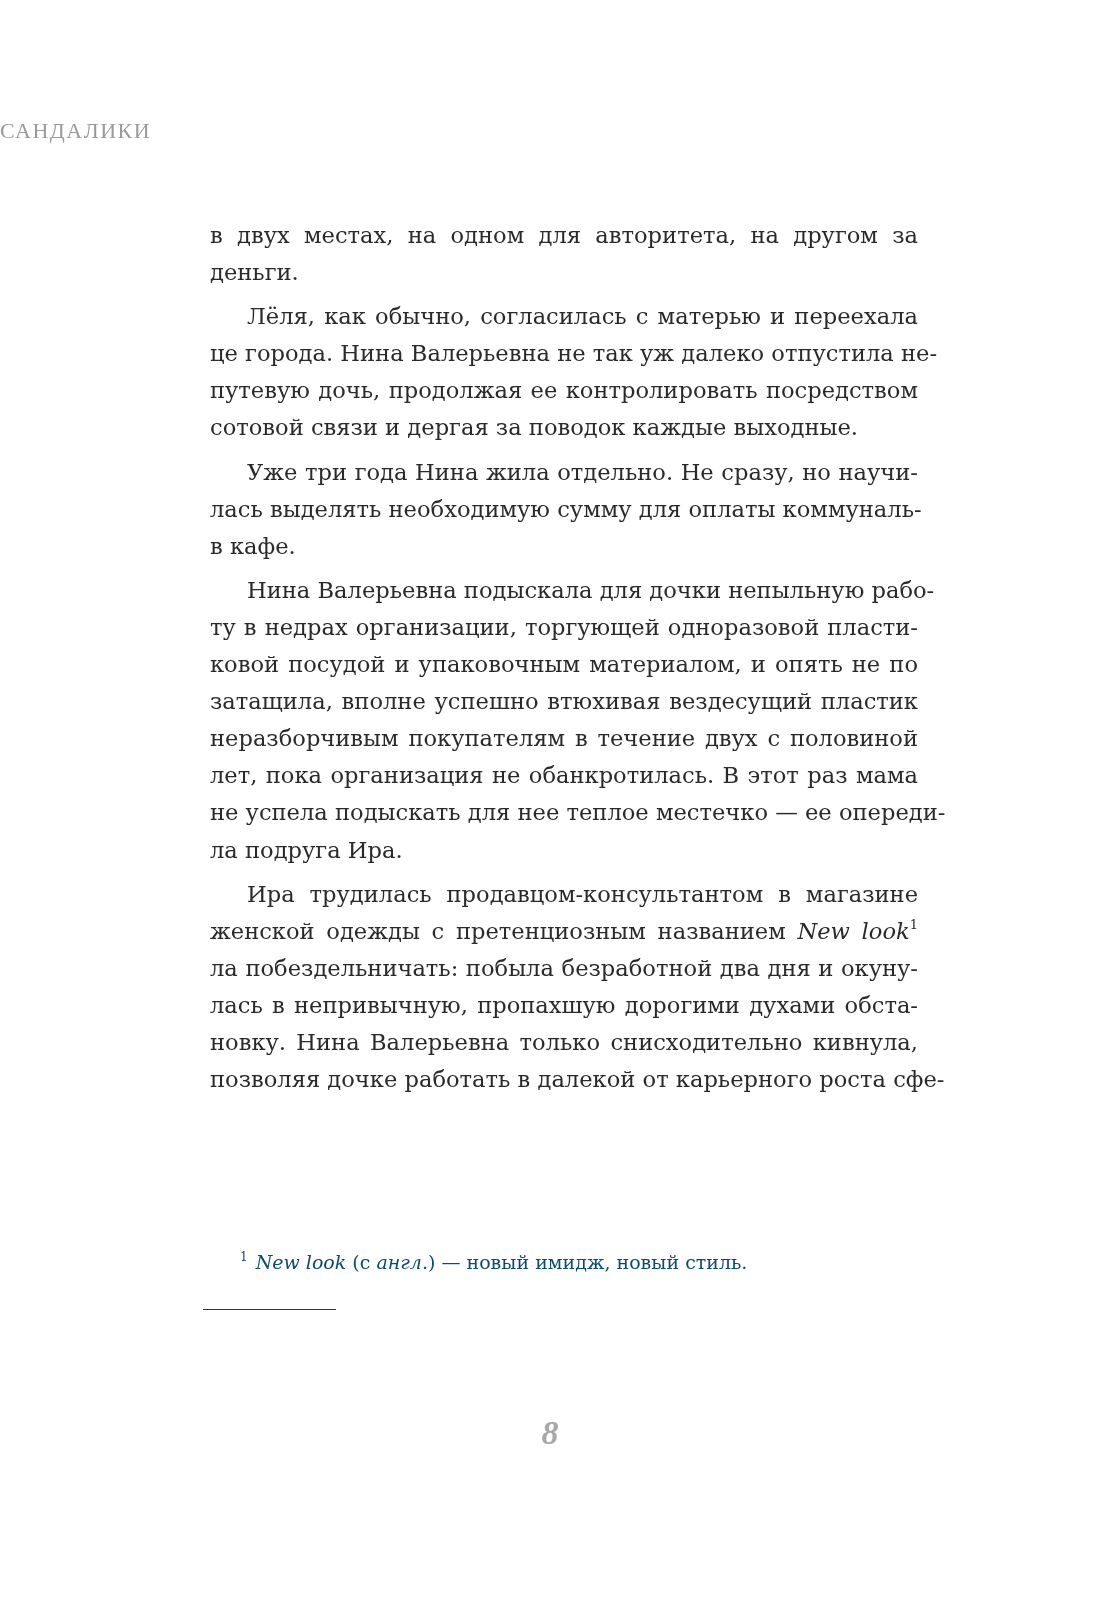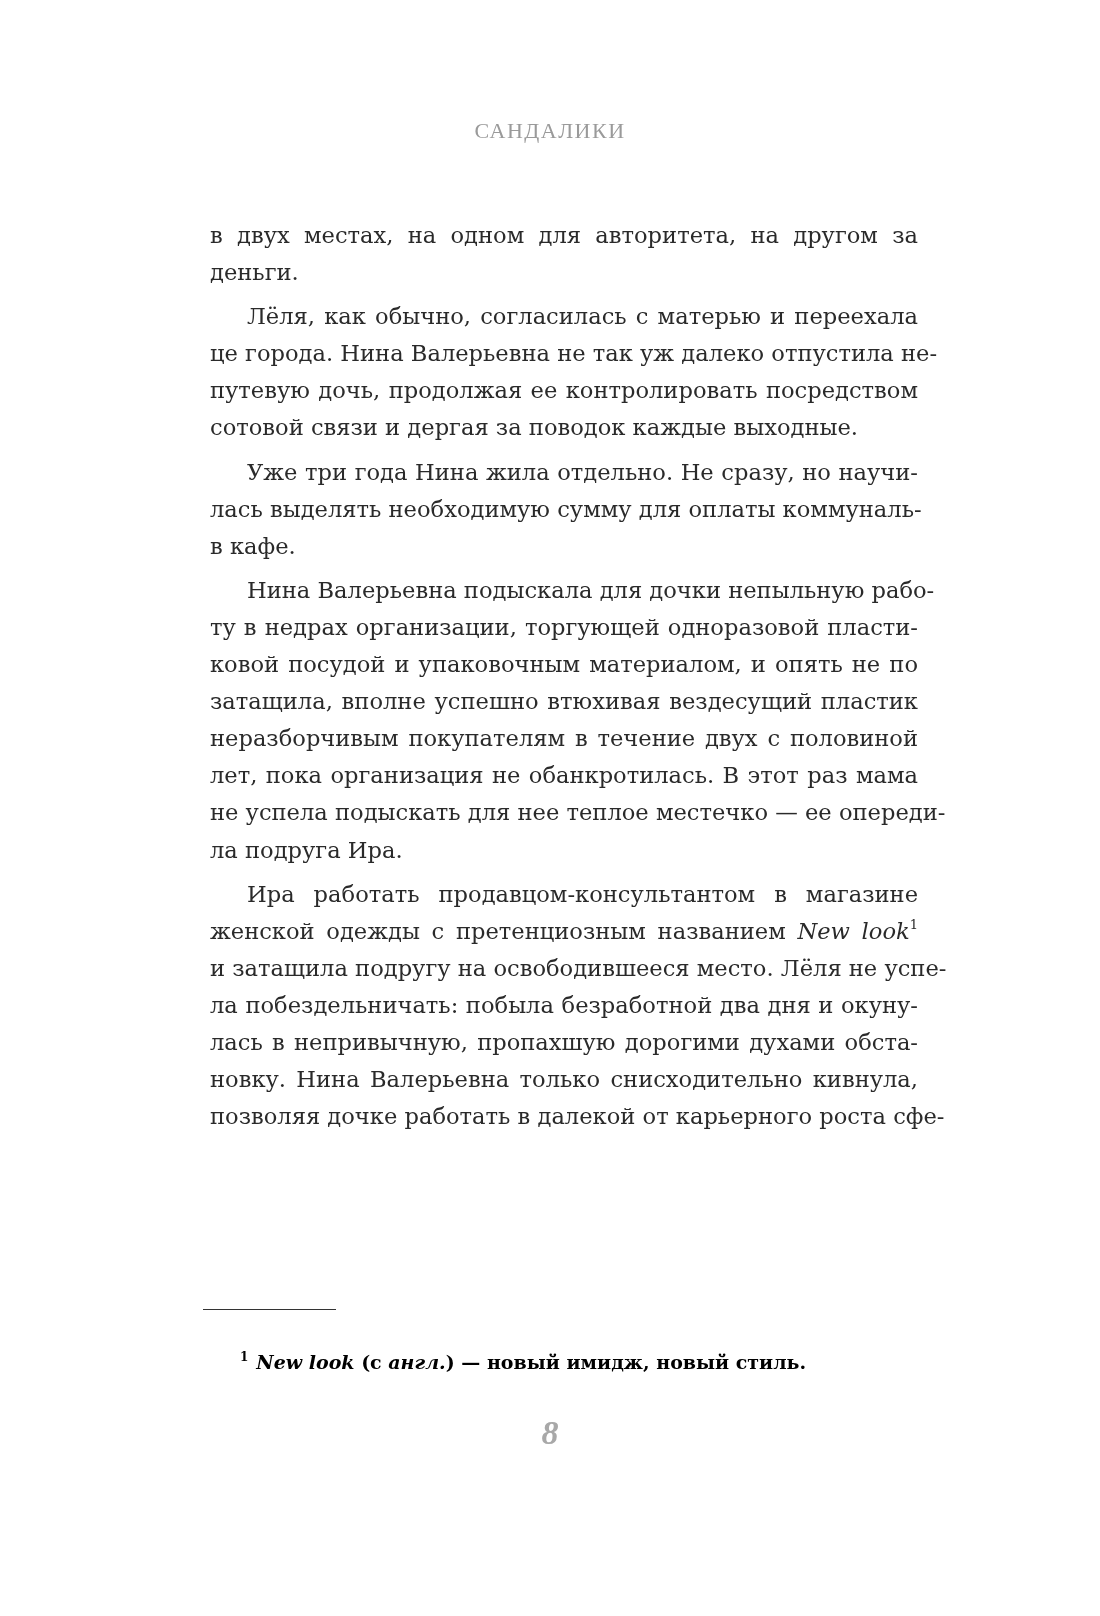--- a/index.html
+++ b/index.html
@@ -1,19 +1,19 @@
 <!DOCTYPE html>
 <html><head>
   <meta charset="utf-8">
   <style>
     html, body { margin: 0; padding: 0; background: #ffffff; }
     body { width: 1100px; height: 1616px; position: relative; overflow: hidden; }
     .page { position: absolute; left: 0; top: 0; width: 1100px; height: 1616px; background: #ffffff; }
     .running-head {
-      position: absolute; top: 118px; left: 0; width: 1100px; text-align: center;
+      position: absolute; top: 118px; left: 0; width: 1100px; 
       font-family: "Liberation Serif", serif; font-size: 22px; letter-spacing: 1.5px;
       color: #9a9a9a;
     }
     .body-text {
       position: absolute; top: 210px; left: 203px; width: 722px;
       font-family: "DejaVu Serif", serif; font-size: 22.6px; line-height: 37.1px;
       color: #2a2a2a; text-align: justify;
     }
     .para { margin: 7px; }
     .para.indent { text-indent: 37px; }
@@ -21,22 +21,22 @@
     .para .line.last { text-align-last: left; }
     .para.indent .line:first-child { padding-left: 37px; }
     .para.indent { text-indent: 0; }
     .ital { font-style: italic; }
     sup.fn { font-size: 13px; vertical-align: 10px; line-height: 0; }
     .fn-rule {
       position: absolute; top: 1309px; left: 203px; width: 133px; height: 0;
       border-top: 1.3px solid #333;
     }
     .footnote {
-      position: absolute; top: 1348px; left: 240px; width: 700px;
-      font-family: "DejaVu Serif", serif; font-size: 19px; line-height: 28px; color: #000000; font-weight: bold;
+      position: absolute; top: 1248px; left: 240px; width: 700px;
+      font-family: "DejaVu Serif", serif; font-size: 19px; line-height: 28px; color: #0c4a6e;
     }
     .footnote sup { font-size: 12px; vertical-align: 8px; line-height: 0; margin-right: 8px; }
     .page-number {
       position: absolute; top: 1414px; left: 0; width: 1100px; text-align: center;
       font-family: "Liberation Serif", serif; font-style: italic; font-weight: bold;
       font-size: 34px; color: #a8a8a8;
     }
   </style>
 </head>
 <body>
@@ -70,23 +70,22 @@
       <span class="line">ту в недрах организации, торгующей одноразовой пласти-</span>
       <span class="line">ковой посудой и упаковочным материалом, и опять не по</span>
       <span class="line">затащила, вполне успешно втюхивая вездесущий пластик</span>
       <span class="line">неразборчивым покупателям в течение двух с половиной</span>
       <span class="line">лет, пока организация не обанкротилась. В этот раз мама</span>
       <span class="line">не успела подыскать для нее теплое местечко — ее опереди-</span>
       <span class="line last">ла подруга Ира.</span>
     </p>
 
     <p class="para indent">
-      <span class="line">Ира работать продавцом-консультантом в магазине</span>
+      <span class="line">Ира трудилась продавцом-консультантом в магазине</span>
       <span class="line"><span>женской одежды с претенциозным названием </span><span class="ital">New look</span><sup class="fn">1</sup></span>
-      <span class="line">и затащила подругу на освободившееся место. Лёля не успе-</span>
       <span class="line">ла побездельничать: побыла безработной два дня и окуну-</span>
       <span class="line">лась в непривычную, пропахшую дорогими духами обста-</span>
       <span class="line">новку. Нина Валерьевна только снисходительно кивнула,</span>
       <span class="line">позволяя дочке работать в далекой от карьерного роста сфе-</span>
     </p>
 
   </div>
 
   <div class="fn-rule"></div>
 

